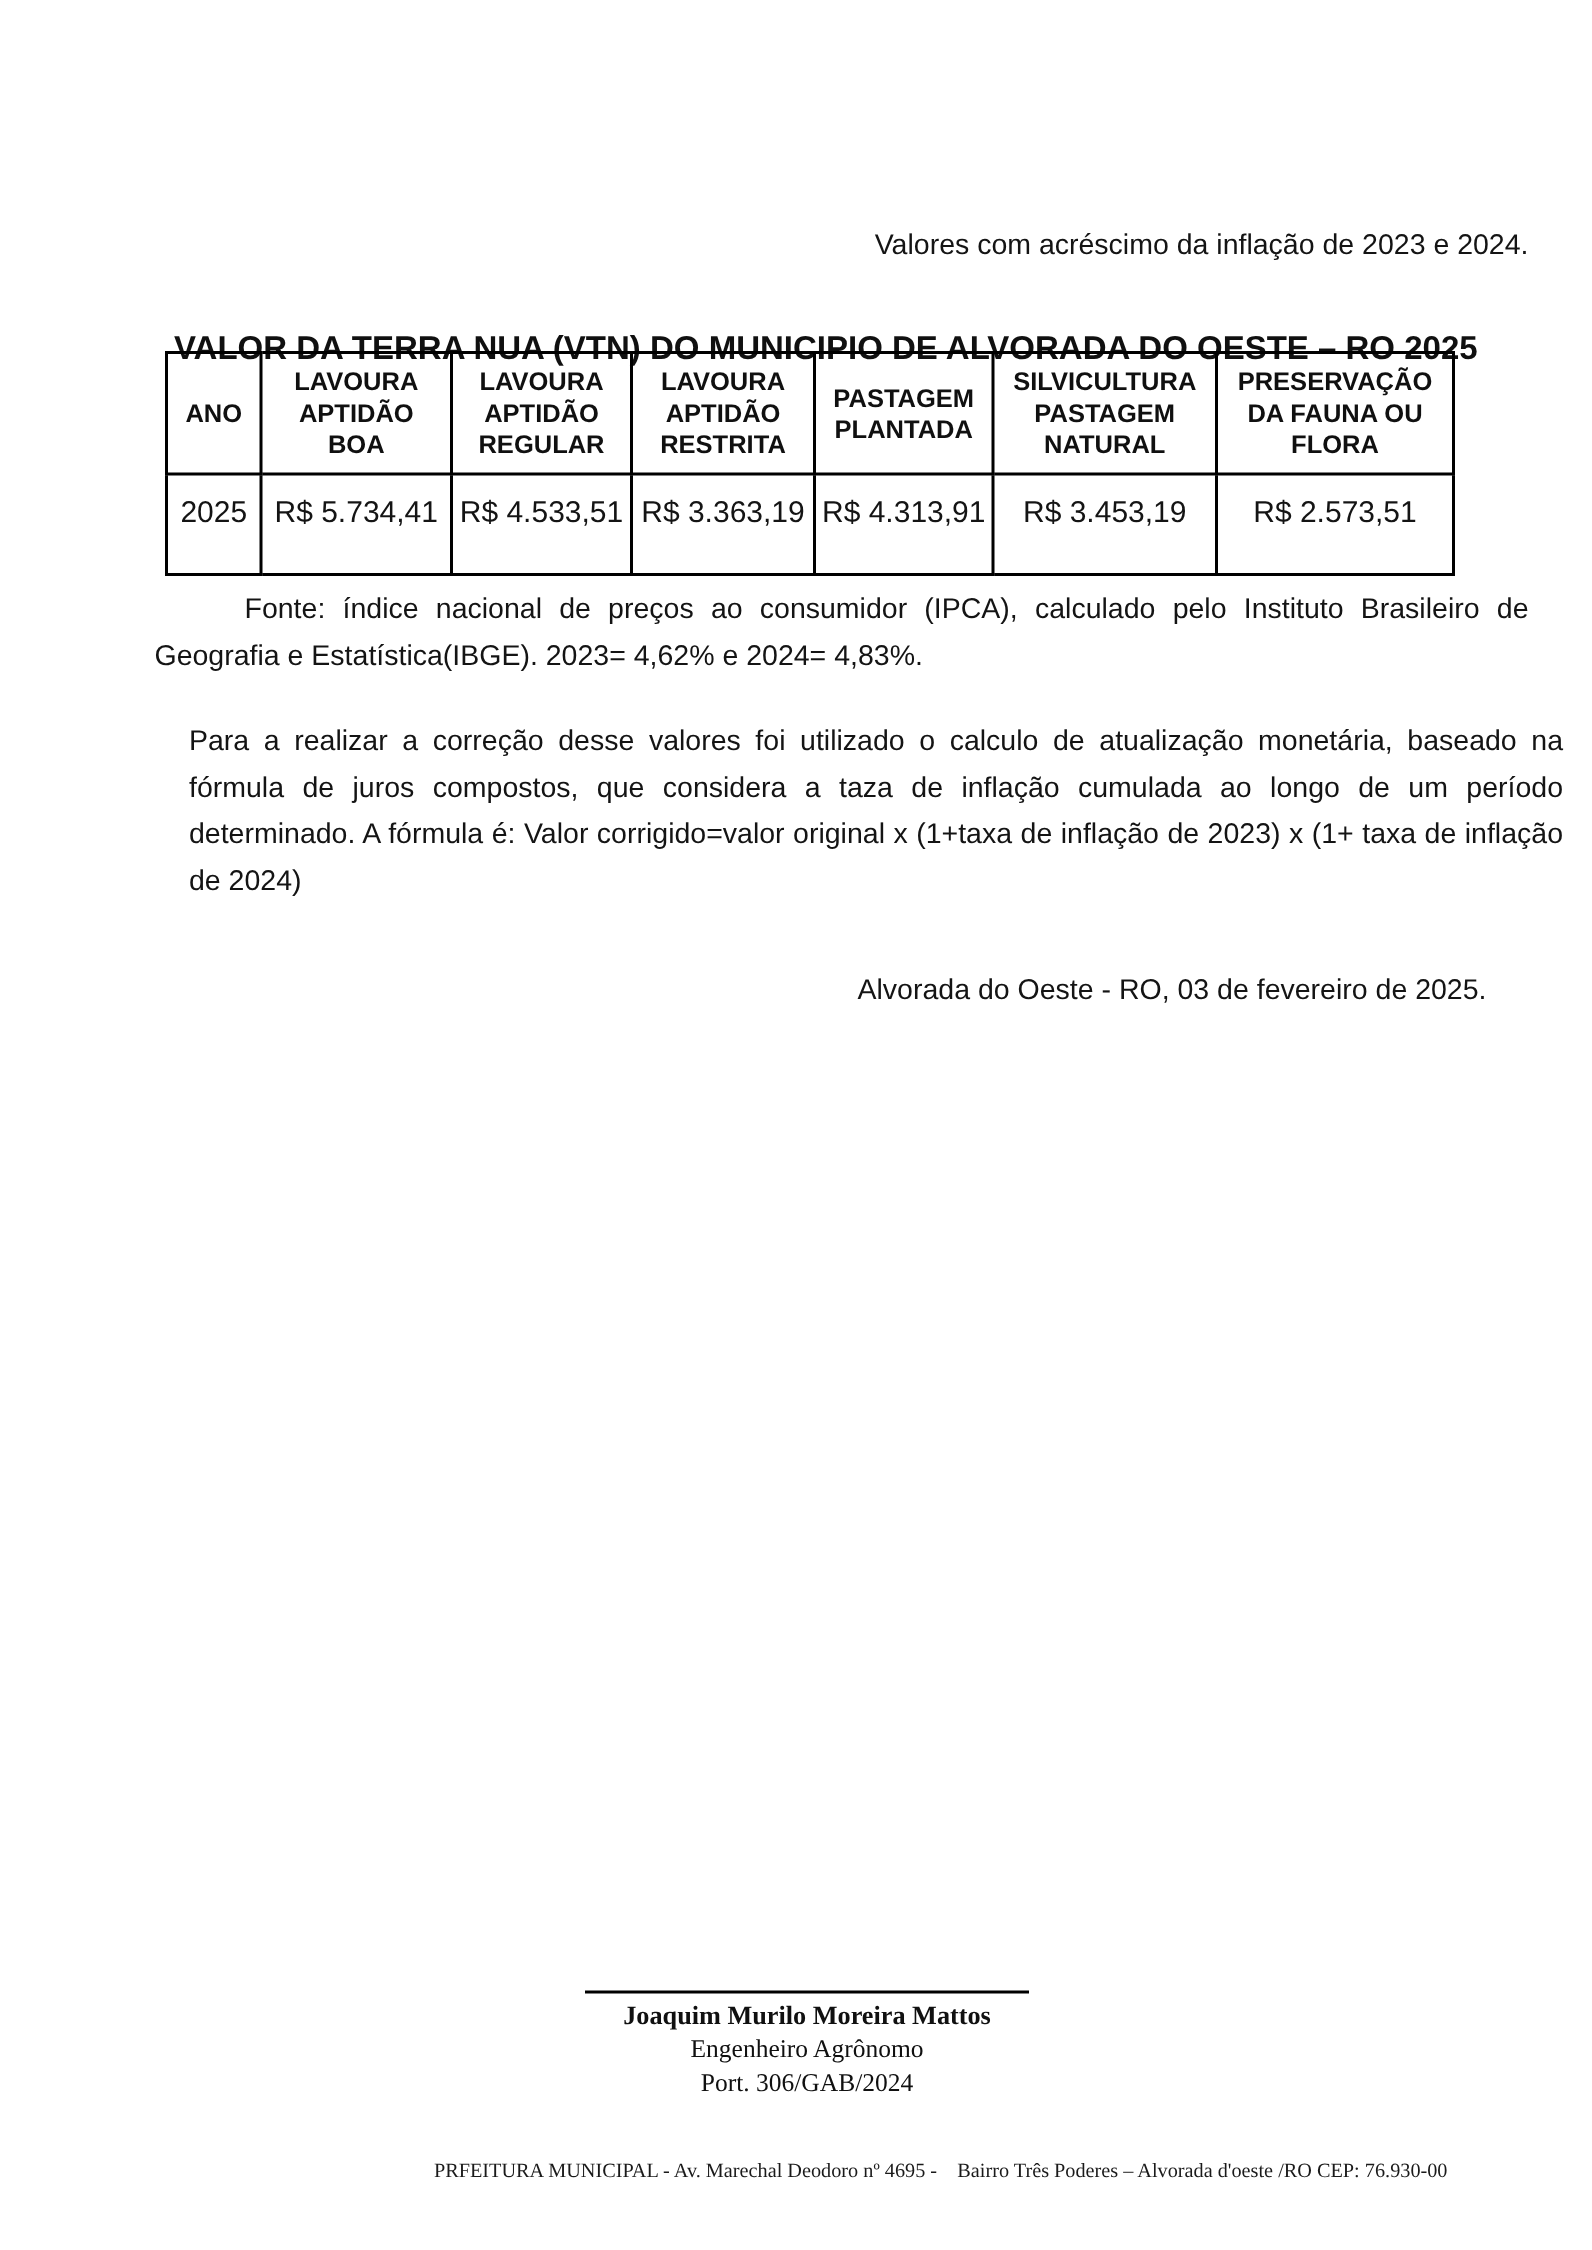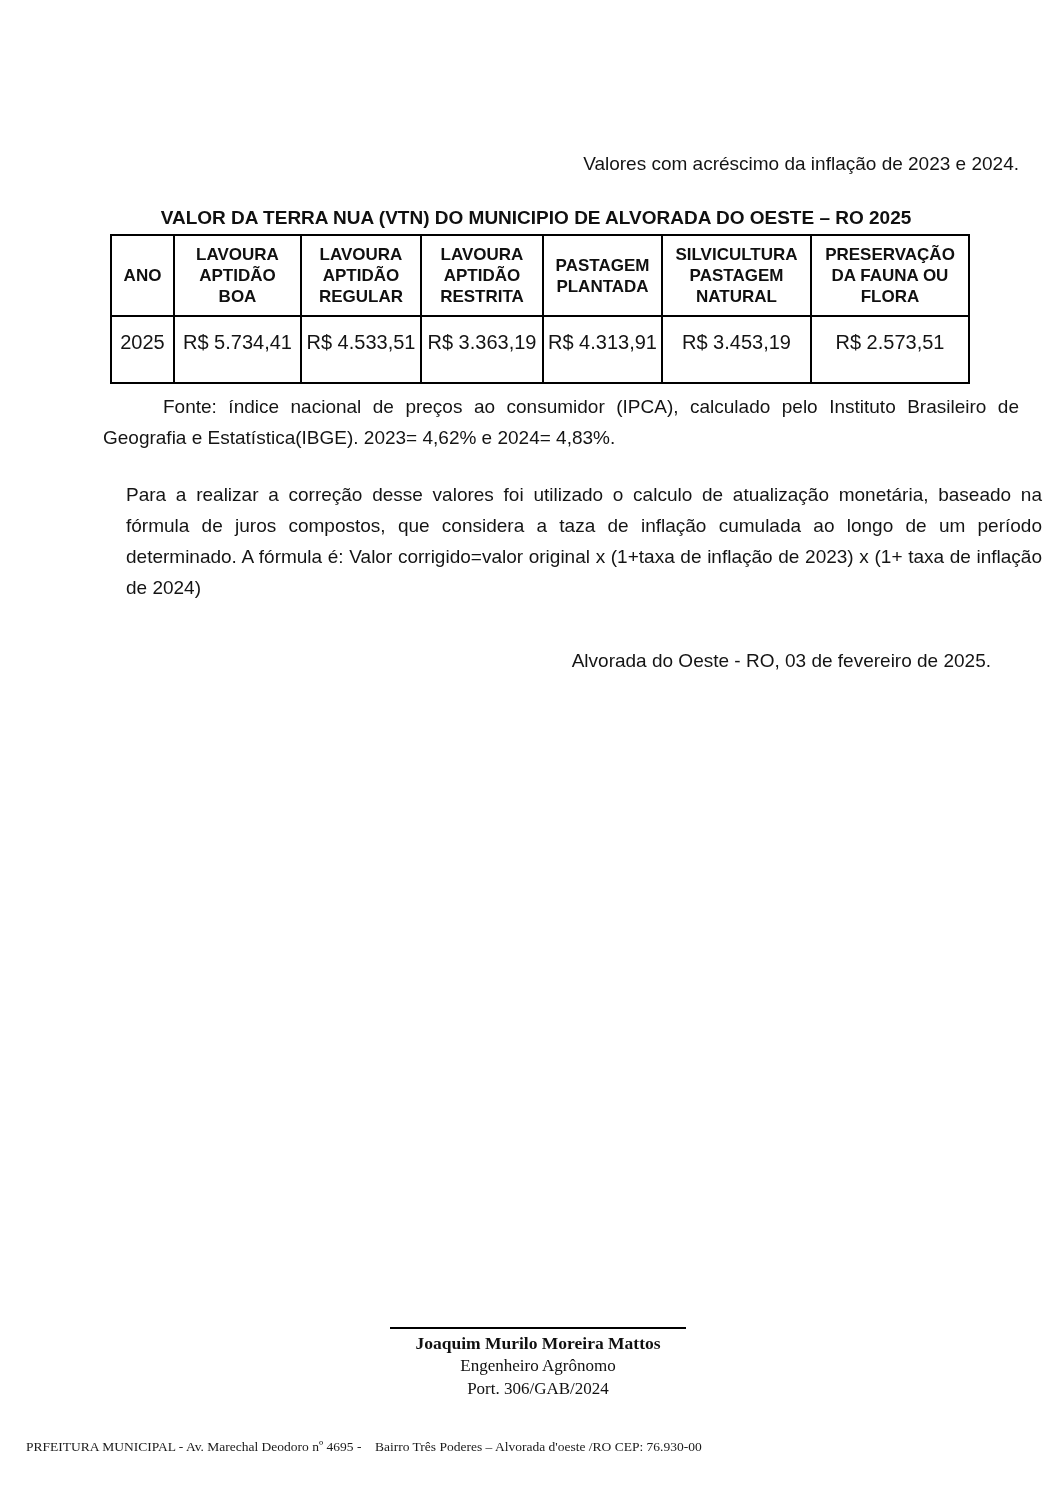--- a/index.html
+++ b/index.html
@@ -9,22 +9,22 @@
     background:#ffffff;
     font-family:"Liberation Sans","DejaVu Sans",sans-serif;
     color:#141414;
     overflow:hidden;
   }
   .intro{
     position:absolute;left:103px;top:148px;width:916px;margin:0;
     font-size:19px;line-height:31px;text-align:right;
   }
   .table-title{
-    position:absolute;left:104px;top:207px;width:864px;margin:0;
-    font-size:19px;font-weight:bold;text-align:center;white-space:nowrap;
+    position:absolute;left:104px;top:207px;width:864px;margin:12px;
+    font-size:22px;font-weight:bold;text-align:center;white-space:nowrap;
     color:#101010;
   }
   table.vtn{
     position:absolute;left:110px;top:234px;width:858px;
     border-collapse:collapse;table-layout:fixed;
   }
   table.vtn th,table.vtn td{
     border:2px solid #000000;
     text-align:center;vertical-align:middle;
     overflow:hidden;
@@ -56,21 +56,21 @@
     font-family:"Liberation Serif","DejaVu Serif",serif;
     color:#101010;
   }
   .sig-rule{border-top:2px solid #000000;height:0;margin:0 0 3px 0;}
   .sig-name{font-size:17.5px;font-weight:bold;line-height:22px;}
   .sig-role{font-size:17px;line-height:23px;}
   .sig-port{font-size:17px;line-height:23px;}
   .footer{
     position:absolute;left:0;top:1438px;width:965px;margin:0;
     padding-left:26px;box-sizing:border-box;
-    text-align:left;
+    text-align:right;
     font-family:"Liberation Serif","DejaVu Serif",serif;
     font-size:13.5px;line-height:17px;color:#1a1a1a;
     white-space:nowrap;
   }
 </style>
 </head>
 <body>
 
 <div class="page">
 

